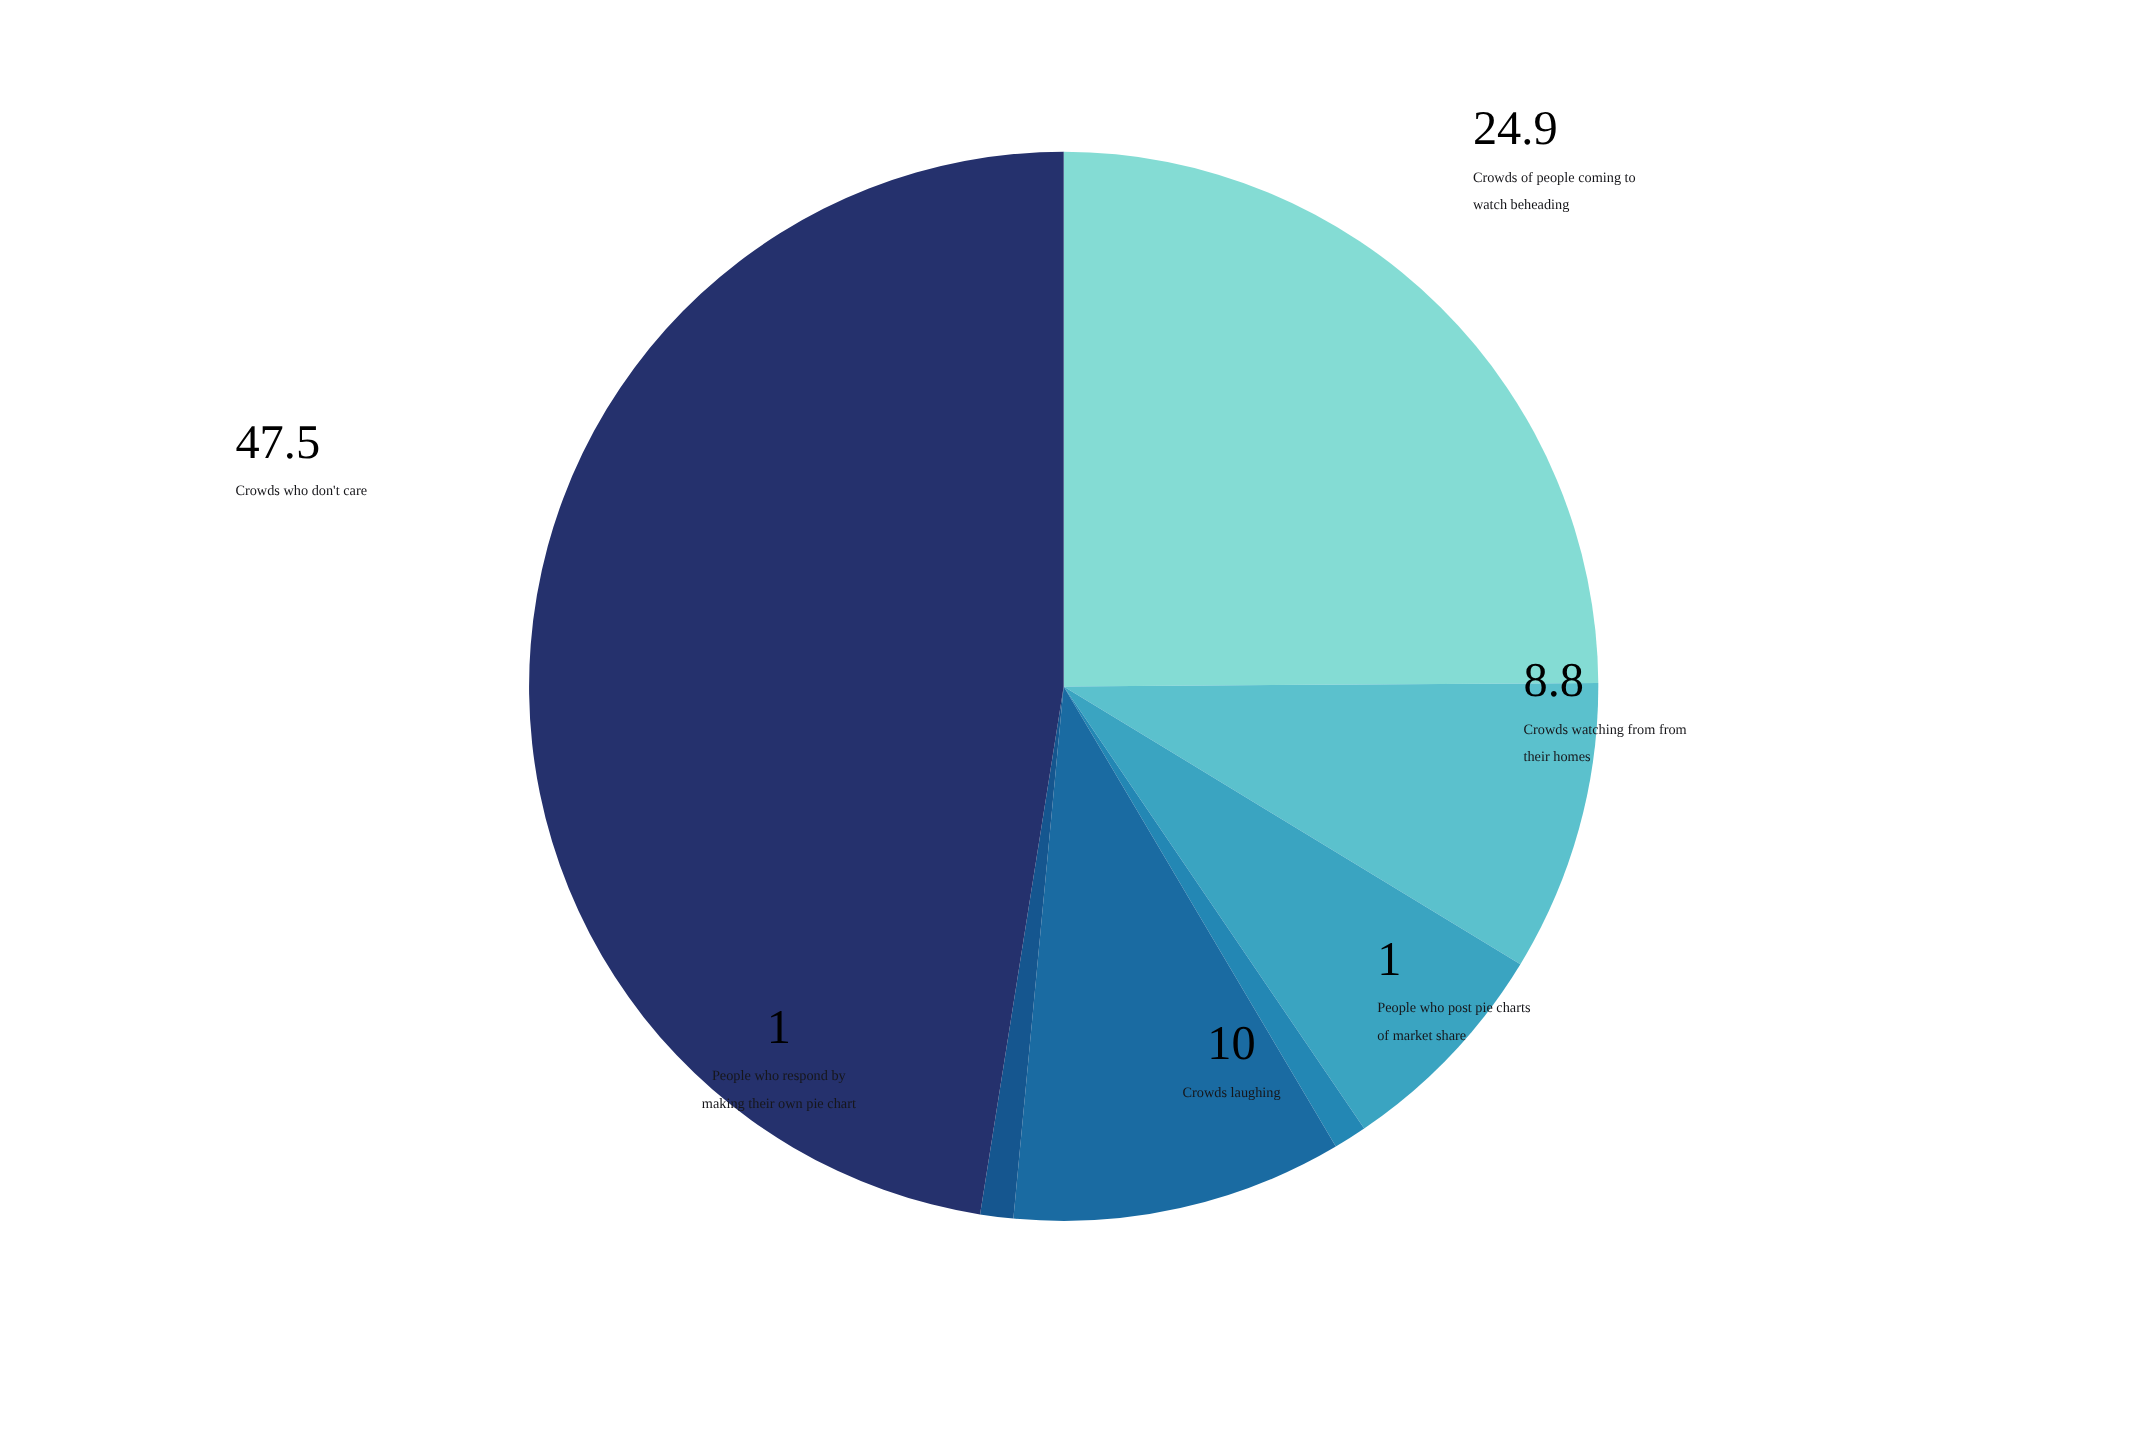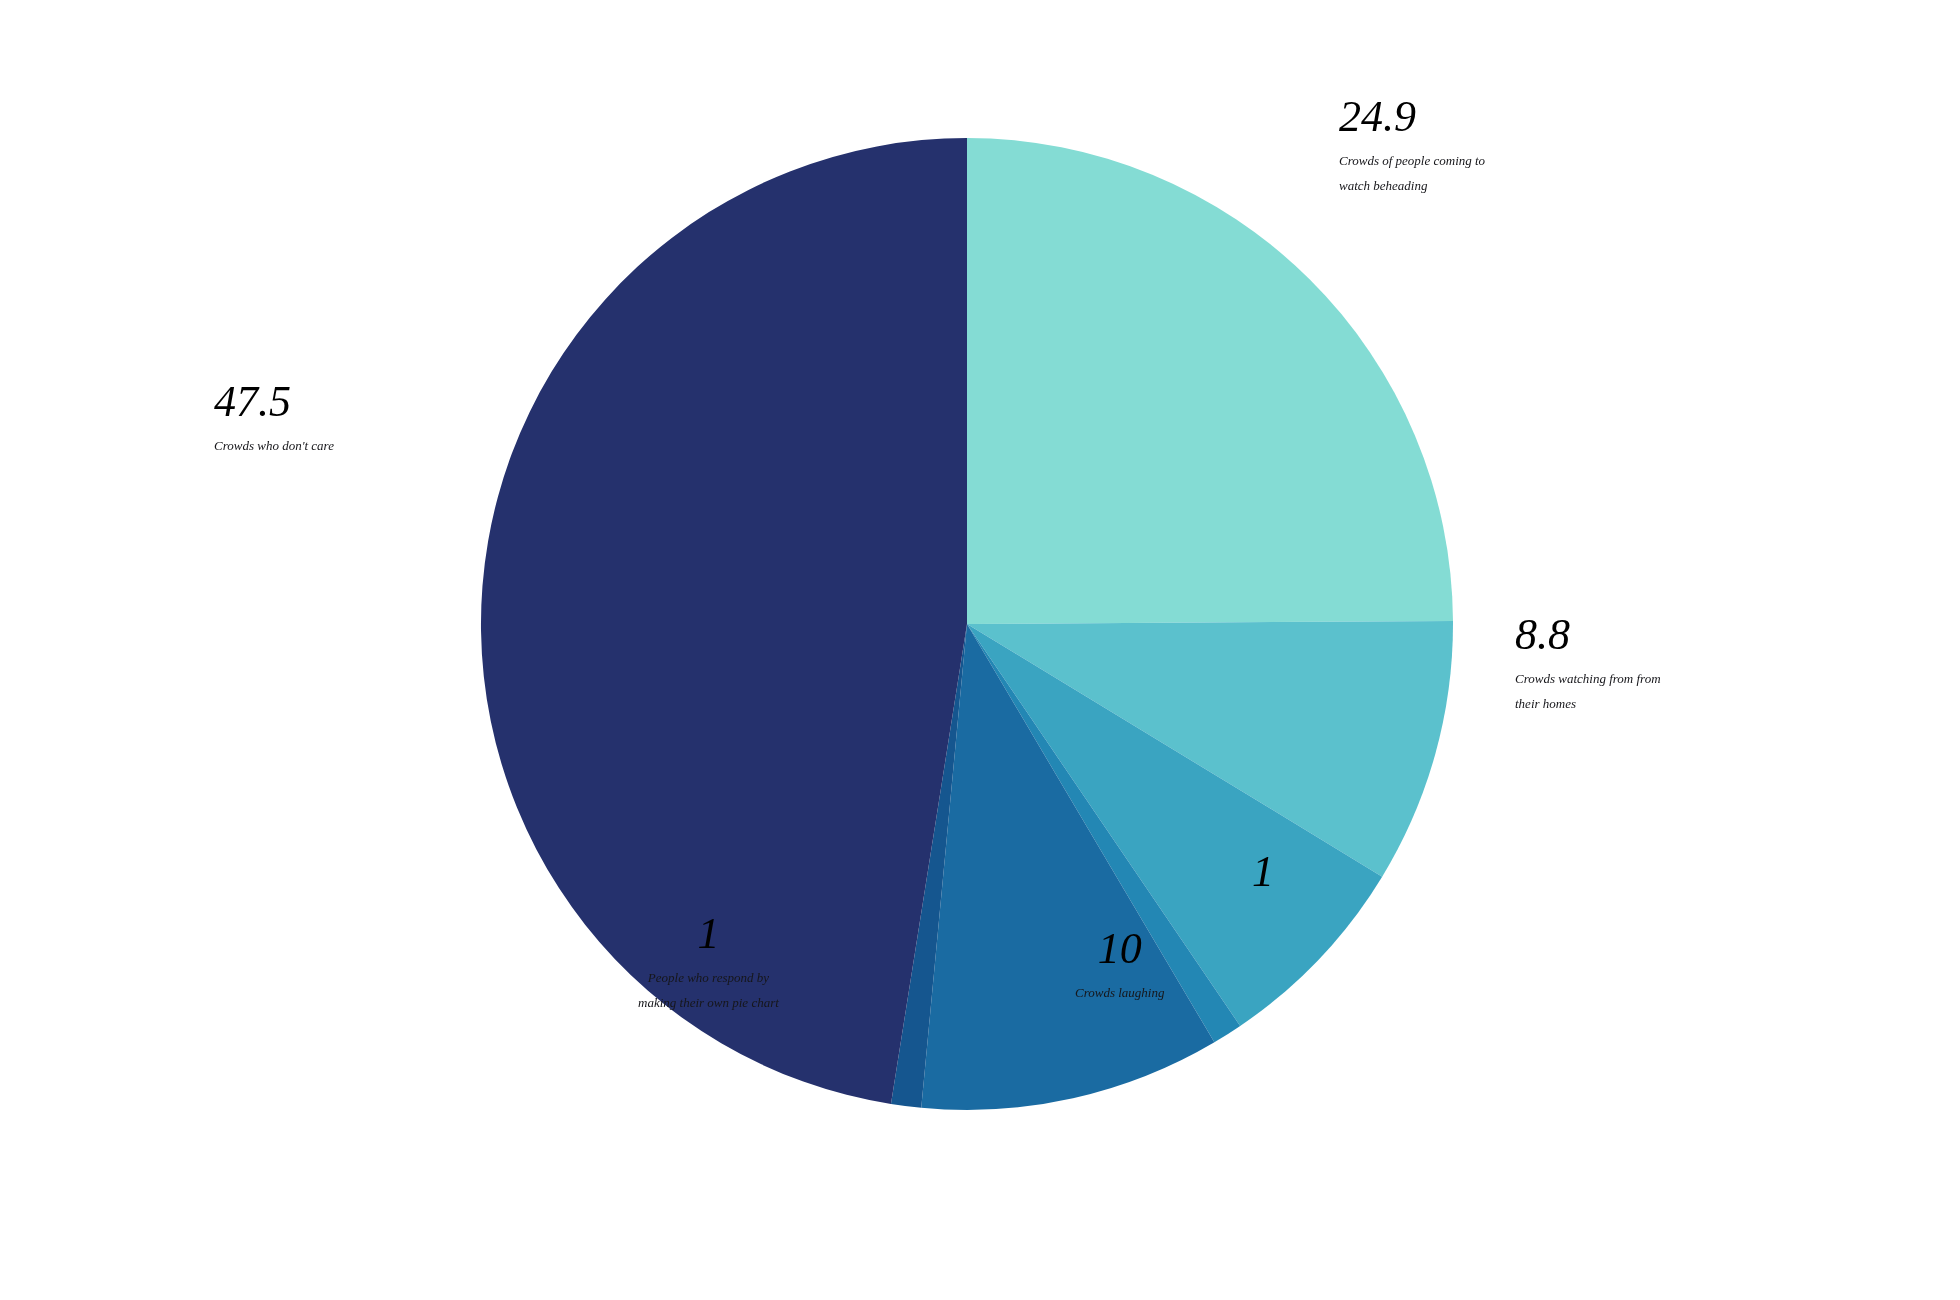--- a/index.html
+++ b/index.html
@@ -13,21 +13,20 @@
     overflow: hidden;
     font-family: "Liberation Serif", "DejaVu Serif", serif;
     position: relative;
   }
   #stage {
     position: absolute;
     left: 0; top: 0;
     width: 1960px;
     height: 1300px;
     background: #ffffff;
-    font-style: italic;
   }
   #pie-svg {
     position: absolute;
     left: 0; top: 0;
     width: 1960px;
     height: 1300px;
   }
   .callout {
     position: absolute;
     white-space: nowrap;
@@ -56,21 +55,21 @@
   .callout.align-left .label {
     text-align: left;
   }
   .callout.align-center .value,
   .callout.align-center .label {
     text-align: center;
   }
 
   
   #callout-0 { left: 1339px; top: 93px; }
-  #callout-1 { left: 1515px; top: 595px; margin-top: 16px; }
+  #callout-1 { left: 1385px; top: 595px; }
   #callout-2 { left: 1330px; top: 780px; }
   #callout-3 { left: 1252px; top: 848px; }
   #callout-4 { left: 1075px; top: 905px; margin-top: 20px; }
   #callout-5 { left: 638px; top: 910px; }
   #callout-6 { left: 214px; top: 378px; }
 </style>
 </head>
 <body>
 
 <div id="stage">
@@ -95,20 +94,22 @@
 
   <div class="callout align-left" id="callout-1">
     <span class="value">8.8</span>
     <span class="label">Crowds watching from from
 their homes</span>
   </div>
 
 
   <div class="callout align-left" id="callout-3">
     <span class="value">1</span>
+    <span class="label">People who post pie charts
+of market share</span>
   </div>
 
   <div class="callout align-center" id="callout-4">
     <span class="value">10</span>
     <span class="label">Crowds laughing</span>
   </div>
 
   <div class="callout align-center" id="callout-5">
     <span class="value">1</span>
     <span class="label">People who respond by

